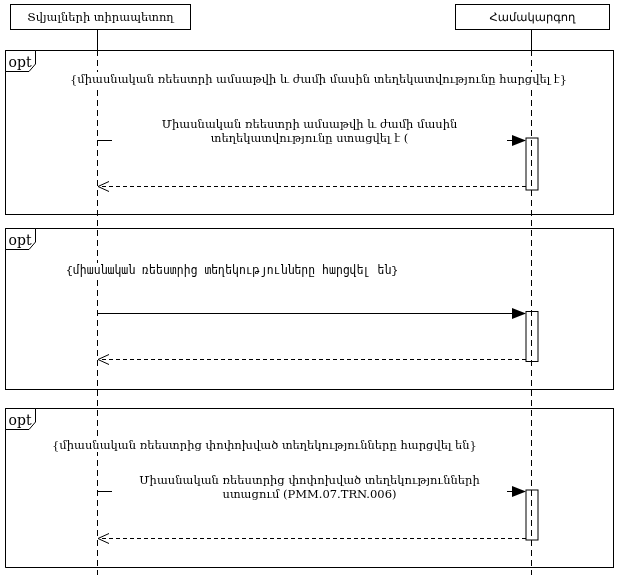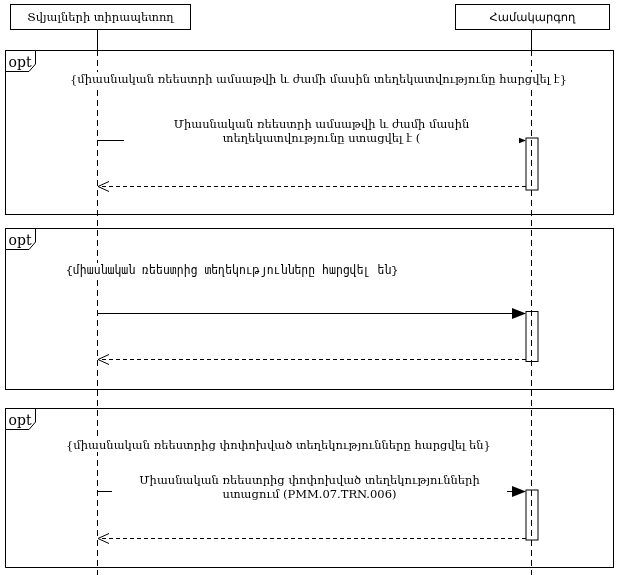--- a/index.html
+++ b/index.html
@@ -22,26 +22,26 @@
   .op-badge  { position:absolute; z-index:5; }
   .op-badge text { font-family:"DejaVu Serif","Liberation Serif",serif; font-size:14px; fill:#000; }
   .guard {
     position:absolute; font-size:11.5px; white-space:nowrap;
     background:#fff; z-index:4; padding:0 2px;
   }
   .msg {
     position:absolute; font-size:11.5px; text-align:center;
     background:#fff; z-index:4; line-height:14px;
   }
-  .msg1 { left:124px; top:117px; width:395px; height:30px; }
+  .msg1 { left:112px; top:117px; width:395px; height:30px; }
   .msg2 { left:112px; top:298px; width:395px; height:19px; }
   .msg3 { left:112px; top:473px; width:395px; height:22px; }
   .g1 { left:68px; top:72px; }
   .g2 { left:64px; top:263px;font-family:Liberation Mono, monospace; }
-  .g3 { left:64px; top:438px; }
+  .g3 { left:50px; top:438px; }
 </style>
 </head>
 <body>
 
 <div class="canvas">
 
   <svg class="svg-layer" width="621" height="575">
 
     <line x1="97.5" y1="30" x2="97.5" y2="50" stroke="#000" stroke-width="1"></line>
     <line x1="97.5" y1="50" x2="97.5" y2="575" stroke="#000" stroke-width="1" stroke-dasharray="6 4"></line>

